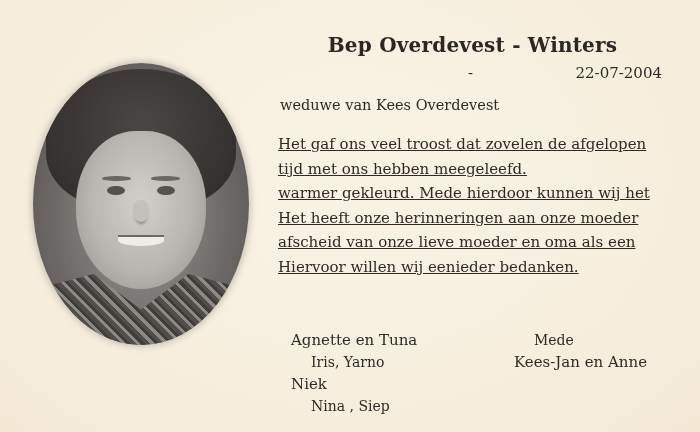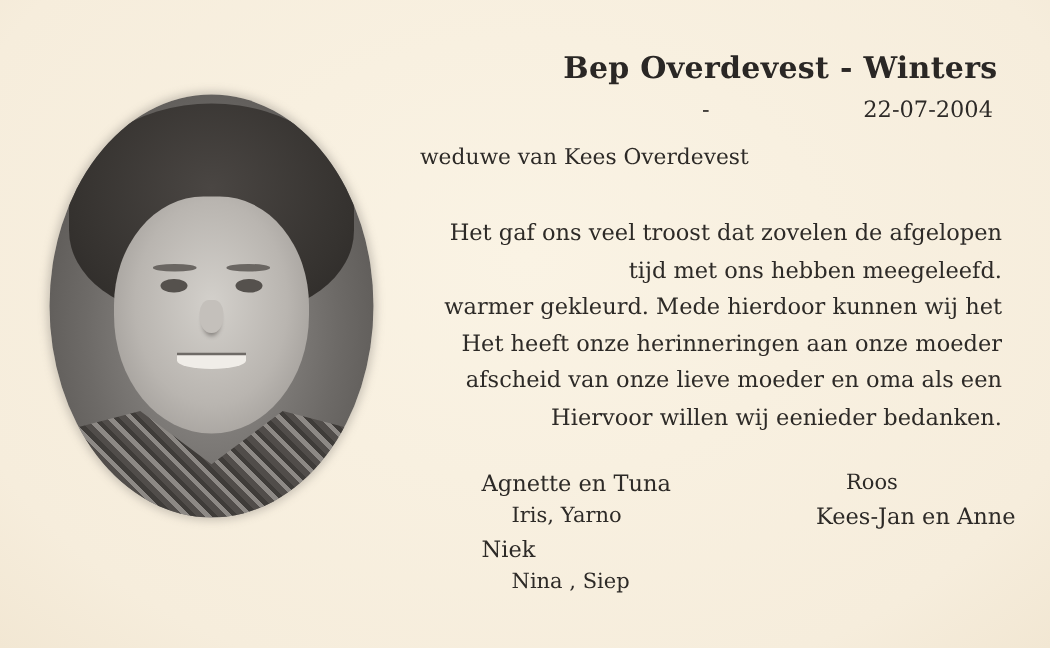--- a/index.html
+++ b/index.html
@@ -40,35 +40,35 @@
     .mouth { position: absolute; left: 32%; top: 66%; width: 36%; height: 6%; border-radius: 0 0 50% 50%;
       background: #f0ede8; border-top: 2px solid #6e6a66; }
     .scarf {
       position: absolute; left: 0; bottom: 0; width: 100%; height: 28%;
       background: repeating-linear-gradient(45deg, #514d4a 0 4px, #8d8985 4px 7px, #3f3c39 7px 10px);
       clip-path: polygon(0 30%, 28% 10%, 50% 55%, 72% 10%, 100% 30%, 100% 100%, 0 100%);
     }
 
     .title {
       position: absolute; left: 280px; width: 385px; top: 33px;
-      text-align: right; font-weight: bold; font-size: 20px; letter-spacing: 0.2px;
+      text-align: center; font-weight: bold; font-size: 20px; letter-spacing: 0.2px;
       color: #2a2725;
     }
     .dates { position: absolute; left: 280px; width: 385px; top: 64px; font-size: 15px; height: 20px; }
     .dates span { position: absolute; top: 0; }
     .d-birth { left: 0; }
     .d-sep { left: 188px; }
     .d-death { right: 3px; margin-left: 16px; }
     .widow { position: absolute; left: 280px; width: 385px; top: 97px; text-align: left; font-size: 14.5px; }
     .message {
-      position: absolute; left: 278px; width: 390px; top: 143px;
-      text-align: right; font-size: 15px; line-height: 24.5px;
+      position: absolute; left: 278px; width: 390px; top: 132px;
+      text-align: left; font-size: 15px; line-height: 24.5px; text-decoration: underline;
     }
     .message div { white-space: nowrap; }
-    .family { position: absolute; top: 311px; font-size: 15px; line-height: 22px; margin-left: 30px; }
+    .family { position: absolute; top: 329px; font-size: 15px; line-height: 22px; }
     .family.left { left: 291px; }
     .family.right { left: 514px; }
     .family .child { padding-left: 20px; font-size: 14px; }
     .family.right .child { padding-left: 20px; }
   </style>
 </head>
 <body>
 
 <div class="card">
 
@@ -104,17 +104,17 @@
   </div>
 
   <div class="family left">
     <div>Agnette en Tuna</div>
     <div class="child">Iris, Yarno</div>
     <div>Niek</div>
     <div class="child">Nina , Siep</div>
   </div>
 
   <div class="family right">
-    <div class="child">Roos</div>
+    <div class="child">Mede</div>
     <div>Kees-Jan en Anne</div>
   </div>
 
 </div>
 
 </body></html>

